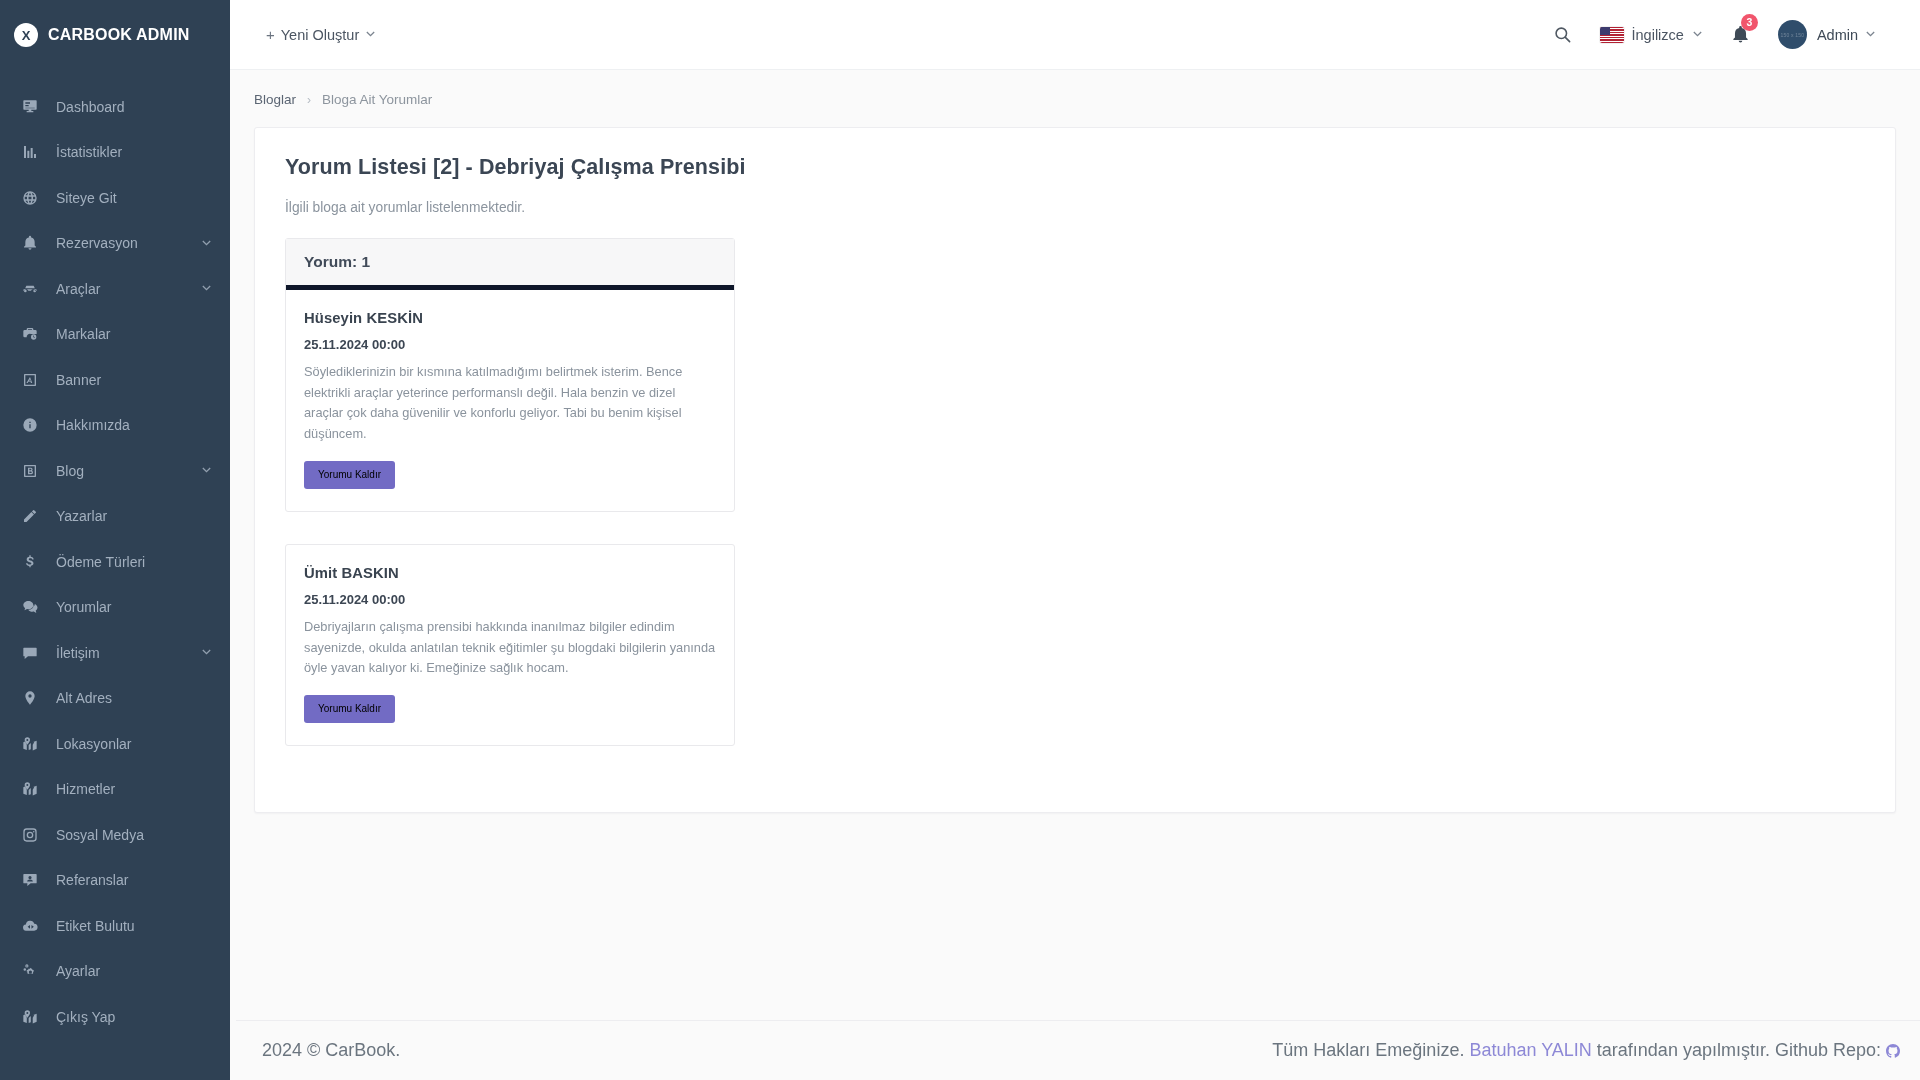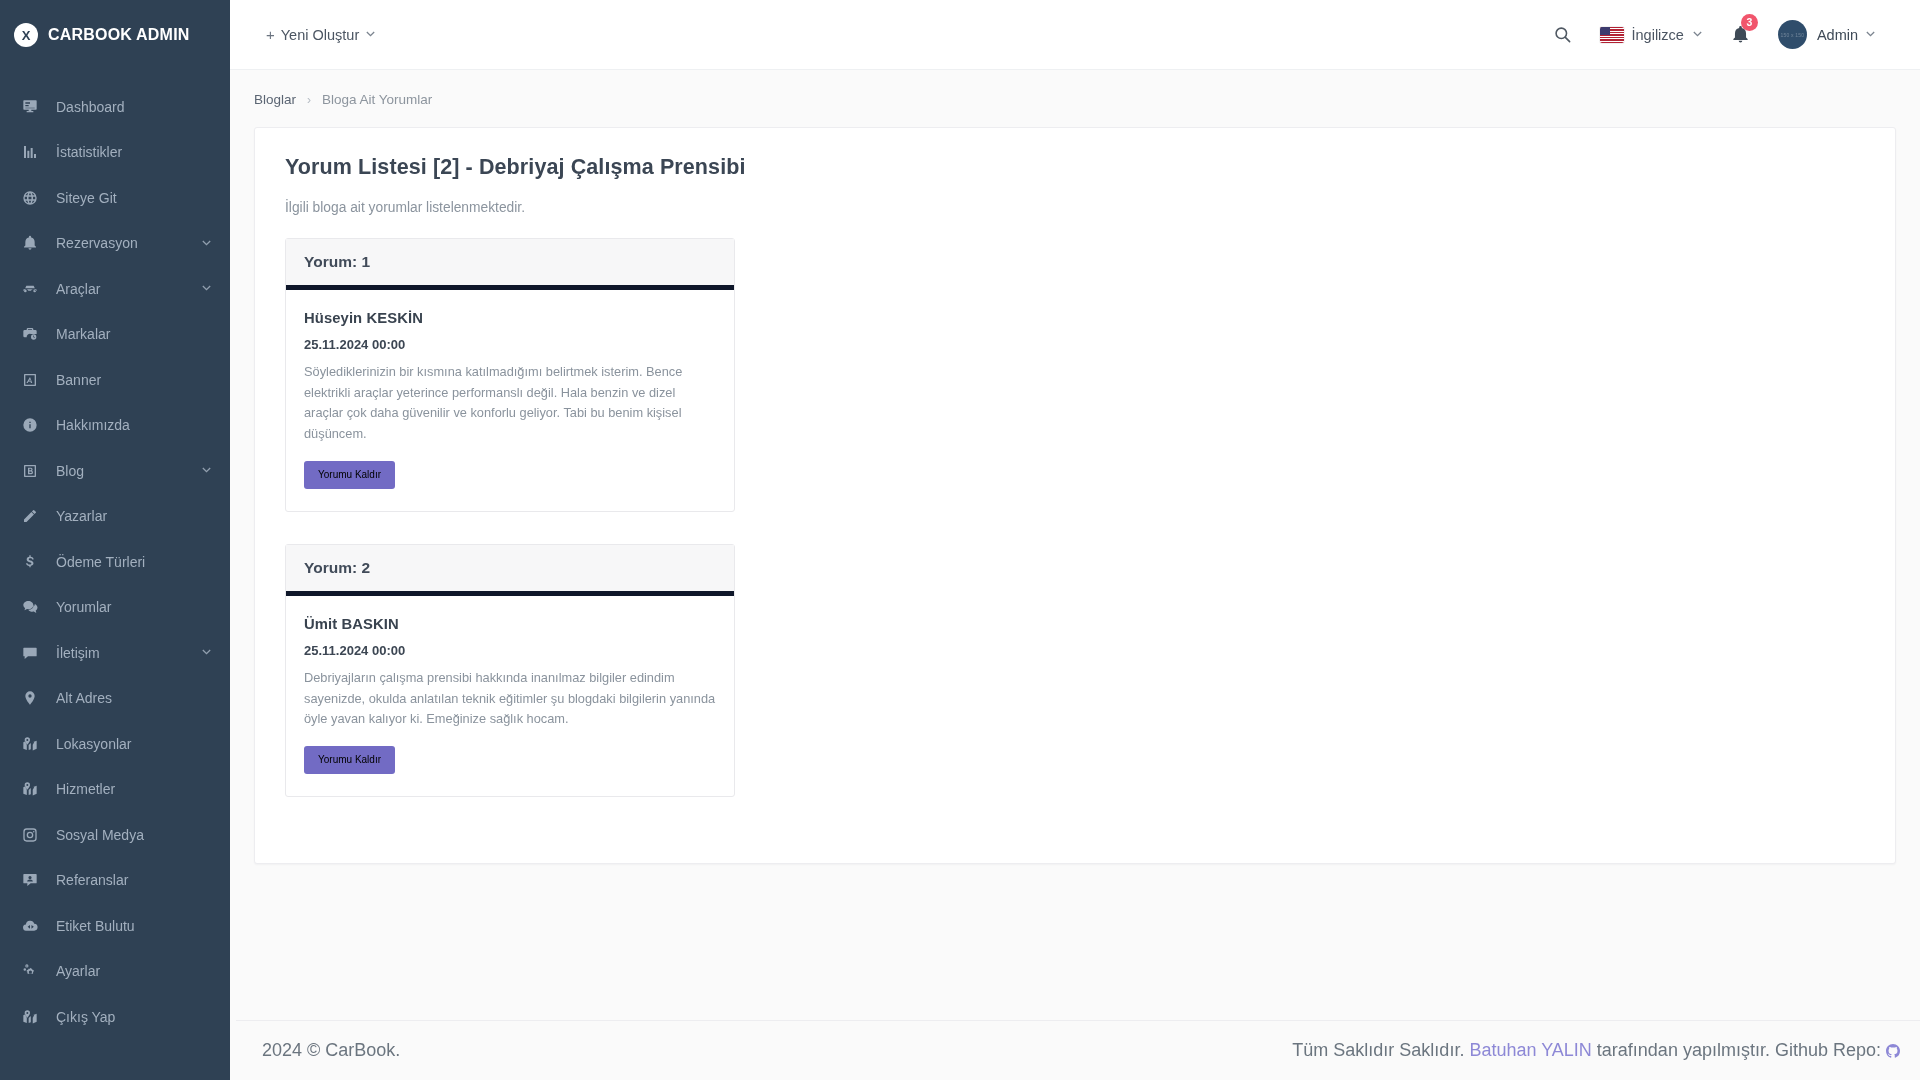--- a/index.html
+++ b/index.html
@@ -479,32 +479,31 @@
 
   <section id="main-card">
     <h1 id="page-title">Yorum Listesi [2] - Debriyaj Çalışma Prensibi</h1>
     <p id="page-subtitle">İlgili bloga ait yorumlar listelenmektedir.</p>
     <div class="comments-wrap" id="comments-wrap">
         <div class="comment-card">
           <div class="comment-card-header">Yorum: 1</div>
           <div class="comment-card-body"><div class="comment-author">Hüseyin KESKİN</div><div class="comment-date">25.11.2024 00:00</div><div class="comment-text">Söylediklerinizin bir kısmına katılmadığımı belirtmek isterim. Bence elektrikli araçlar yeterince performanslı değil. Hala benzin ve dizel araçlar çok daha güvenilir ve konforlu geliyor. Tabi bu benim kişisel düşüncem.</div><button class="remove-btn">Yorumu Kaldır</button></div>
         </div>
         <div class="comment-card">
-          <div class="comment-card-header">Yorum: 2</div>
           <div class="comment-card-body"><div class="comment-author">Ümit BASKIN</div><div class="comment-date">25.11.2024 00:00</div><div class="comment-text">Debriyajların çalışma prensibi hakkında inanılmaz bilgiler edindim sayenizde, okulda anlatılan teknik eğitimler şu blogdaki bilgilerin yanında öyle yavan kalıyor ki. Emeğinize sağlık hocam.</div><button class="remove-btn">Yorumu Kaldır</button></div>
         </div>
       </div>
   </section>
 
 </main>
 
 <footer id="footer">
   <span>2024 © CarBook.</span>
   <span class="foot-right">
-    <span>Tüm Saklıdır Saklıdır.</span>
+    <span>Tüm Hakları Emeğinize.</span>
     <span class="author-link">Batuhan YALIN</span>
     <span>tarafından yapılmıştır.</span>
     <span>Github Repo:</span>
     <span class="gh-icon">
       <svg viewBox="0 0 16 16">
           <path d="M8 0C3.58 0 0 3.58 0 8a8 8 0 0 0 5.47 7.59c.4.07.55-.17.55-.38l-.01-1.49c-2.01.36-2.53-.49-2.69-.94-.09-.23-.48-.94-.82-1.13-.28-.15-.68-.52-.01-.53.63-.01 1.08.58 1.23.82.72 1.21 1.87.87 2.33.66.07-.52.28-.87.51-1.07-1.78-.2-3.64-.89-3.64-3.95 0-.87.31-1.59.82-2.15-.08-.2-.36-1.02.08-2.12 0 0 .67-.21 2.2.82a7.4 7.4 0 0 1 2-.27c.68 0 1.36.09 2 .27 1.53-1.04 2.2-.82 2.2-.82.44 1.1.16 1.92.08 2.12.51.56.82 1.27.82 2.15 0 3.07-1.87 3.75-3.65 3.95.29.25.54.73.54 1.48l-.01 2.2c0 .21.15.46.55.38A8 8 0 0 0 16 8c0-4.42-3.58-8-8-8z"></path>
         </svg>
     </span>
   </span>
 </footer>

